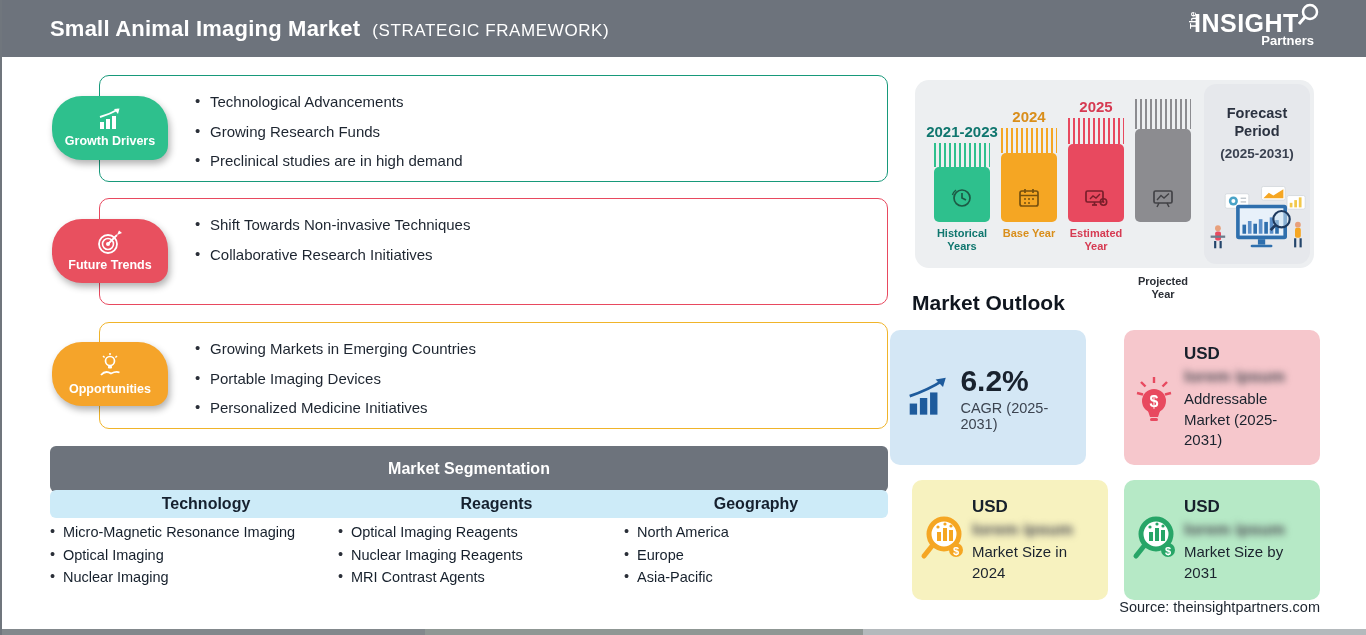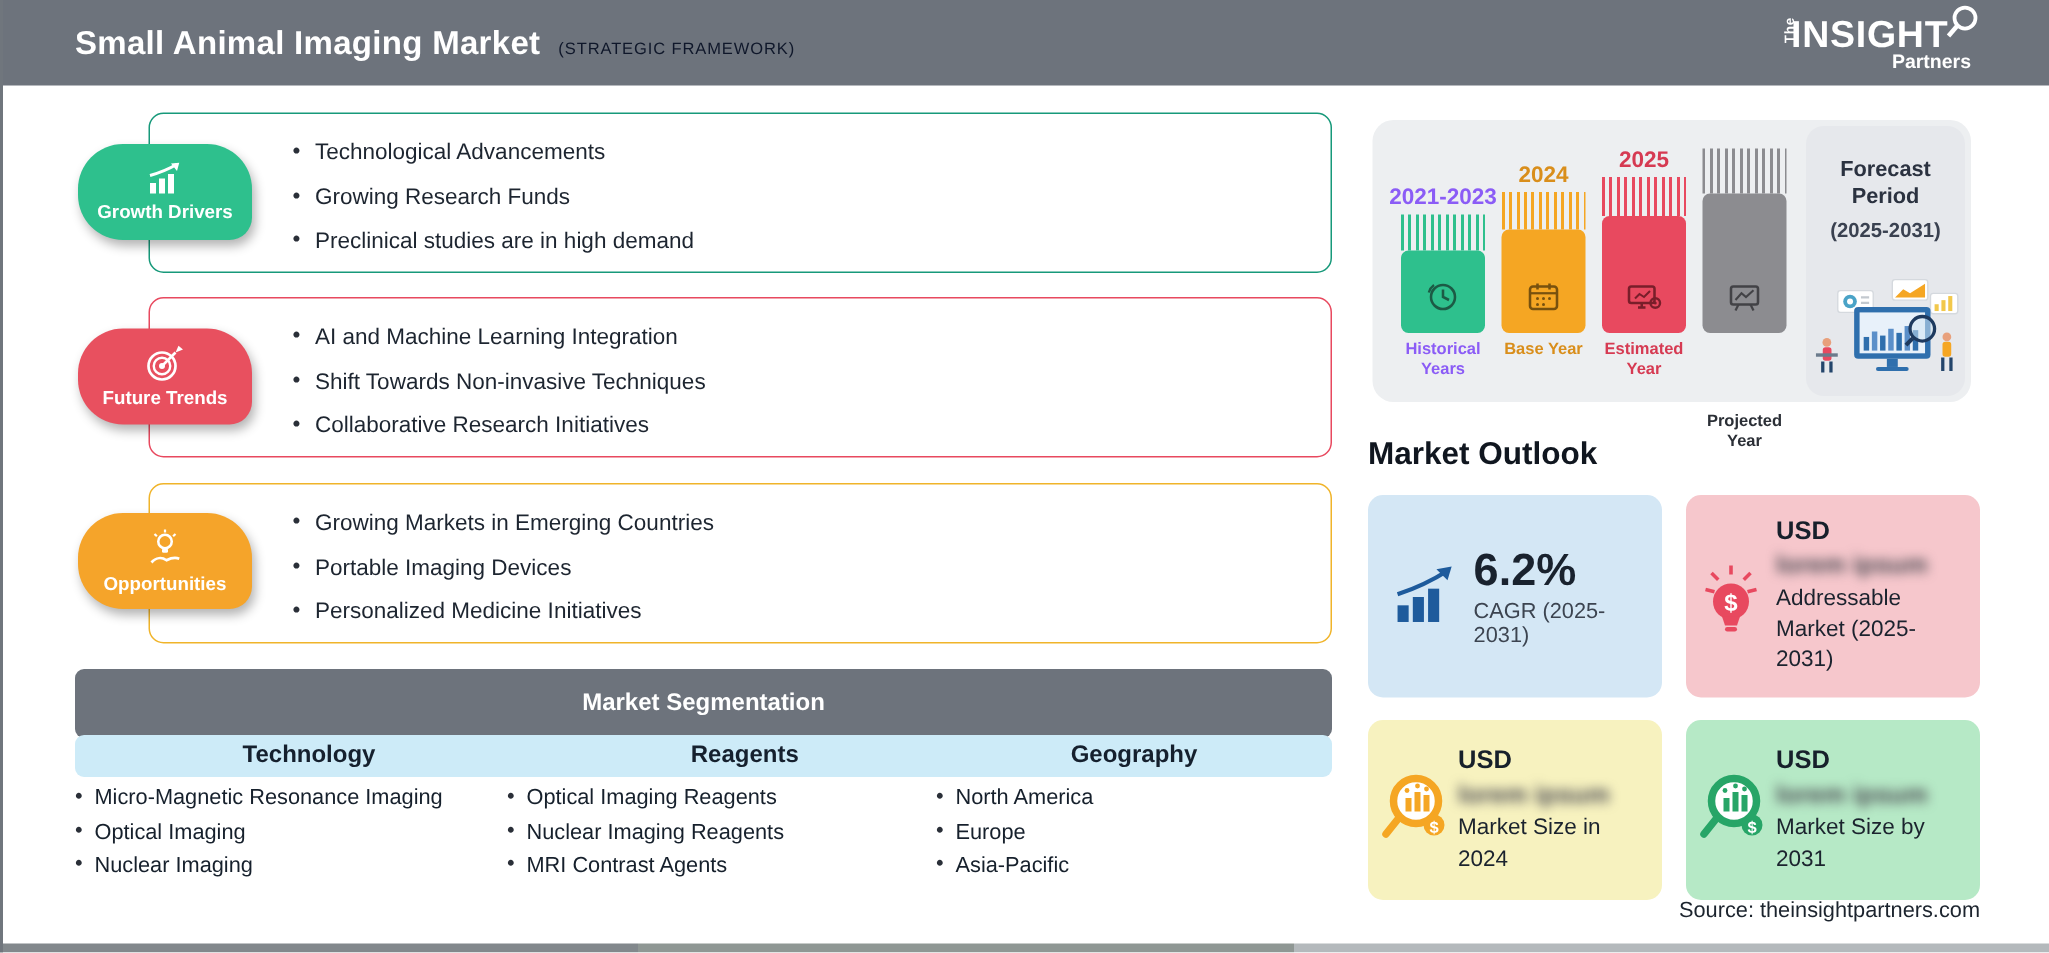--- a/index.html
+++ b/index.html
@@ -12,21 +12,21 @@
     border-left:2px solid #70767d;
   }
   
   .header {
     position:absolute; left:0; top:0; width:1366px; height:57px;
     background:#6d737c; display:flex; align-items:center;
     justify-content:space-between; padding:0 52px 0 48px;
   }
   .title-wrap { display:flex; align-items:baseline; gap:12px; }
   .page-title { color:#ffffff; font-size:22px; font-weight:bold; letter-spacing:.2px; }
-  .page-subtitle { color:#0f172a; font-size:11px; letter-spacing:.6px; }
+  .page-subtitle { color:#ffffff; font-size:17px; letter-spacing:.6px; }
   .logo { position:relative; color:#fff; width:130px; height:44px; }
   .logo-the {
     position:absolute; left:-2px; top:8px; font-size:9px; font-weight:bold;
     transform:rotate(-90deg); transform-origin:center; letter-spacing:.5px;
   }
   .logo-insight { position:absolute; left:8px; top:2px; font-size:25px; font-weight:bold; letter-spacing:.5px; }
   .logo-partners { position:absolute; right:2px; top:26px; font-size:13px; font-weight:bold; }
   .logo-mag { position:absolute; right:-6px; top:-4px; }
   
   .fw-box {
@@ -81,29 +81,29 @@
   .tl-forecast .fc-title { font-size:14.5px; font-weight:bold; color:#2b3240; line-height:1.25; width:80px; margin:0 auto; }
   .tl-forecast .fc-range { font-size:13.5px; font-weight:bold; color:#3a4150; margin-top:6px; }
   .tl-forecast svg { position:absolute; bottom:6px; left:3px; }
   .tl-col { position:absolute; width:56px; text-align:center; }
   .tl-col-1 { left:19px; } .tl-col-2 { left:86px; } .tl-col-3 { left:153px; } .tl-col-4 { left:220px; }
   .tl-year { position:absolute; width:80px; left:-12px; font-size:15px; font-weight:bold; text-align:center; }
   .tl-bar { position:absolute; left:0; width:56px; }
   .tl-stripes { width:100%; }
   .tl-solid { width:100%; border-radius:5px; position:relative; }
   .tl-solid svg { position:absolute; left:50%; transform:translateX(-50%); bottom:12px; opacity:.75; }
-  .c-green { color:#8b5cf6; } .c-orange { color:#d98e1b; } .c-red { color:#d63a52; } .c-dark { color:#2b2f36;margin-top:48px; }
+  .c-green { color:#0f766e; } .c-orange { color:#d98e1b; } .c-red { color:#d63a52; } .c-dark { color:#2b2f36;margin-top:48px; }
   .tl-label {
     position:absolute; top:147px; width:72px; left:-8px; text-align:center;
     font-size:11px; font-weight:bold; line-height:1.2;
   }
   
   .outlook-heading { position:absolute; left:910px; top:291px; font-size:21px; font-weight:bold; color:#10161f; }
   .card { position:absolute; border-radius:10px; display:flex; align-items:center; }
-  .card-cagr { left:910px; top:330px; width:196px; height:135px; background:#d4e7f5; padding:0 10px 0 16px; gap:10px; }
+  .card-cagr { left:888px; top:330px; width:196px; height:135px; background:#d4e7f5; padding:0 10px 0 16px; gap:10px; }
   .card-pink { left:1122px; top:330px; width:196px; height:135px; background:#f6c7cc; }
   .card-yellow { left:910px; top:480px; width:196px; height:120px; background:#f7f2bf; }
   .card-green { left:1122px; top:480px; width:196px; height:120px; background:#b6e9c6; }
   .cagr-value { font-size:30px; font-weight:bold; color:#19222e; line-height:1.1; }
   .cagr-label { font-size:14.5px; color:#3c4450; margin-top:3px; }
   .card-icon-col { width:60px; flex:0 0 60px; display:flex; justify-content:center; }
   .card-text-col { padding:10px 8px 10px 0; }
   .card-usd { font-size:17px; font-weight:bold; color:#17202b; }
   .blurred { font-size:17px; font-weight:bold; color:#4a4a52; filter:blur(3.5px); margin:3px 0 2px; }
   .card-label { font-size:15px; color:#1b232e; line-height:1.38; }
@@ -146,21 +146,20 @@
     <rect x="11" y="11" width="4" height="10" fill="#fff"></rect>
     <rect x="17" y="8" width="4" height="13" fill="#fff"></rect>
     <path d="M5 9 C 12 7, 17 5, 23 1.5" fill="none" stroke="#fff" stroke-width="2"></path>
     <path d="M19 1 L24.5 0.5 L23 6 Z" fill="#fff"></path>
   </svg>
   <span class="badge-label">Growth Drivers</span>
 </div>
 
 <div class="fw-box box-trends">
   <ul>
-    <li>AI and Machine Learning Integration</li>
     <li>Shift Towards Non-invasive Techniques</li>
     <li>Collaborative Research Initiatives</li>
   </ul>
 </div>
 <div class="fw-badge badge-trends">
   <svg width="28" height="26" viewBox="0 0 28 26">
     <circle cx="12" cy="14" r="9" fill="none" stroke="#fff" stroke-width="1.8"></circle>
     <circle cx="12" cy="14" r="5.5" fill="none" stroke="#fff" stroke-width="1.6"></circle>
     <circle cx="12" cy="14" r="2" fill="#fff"></circle>
     <line x1="12" y1="14" x2="21" y2="5" stroke="#fff" stroke-width="1.8"></line>

